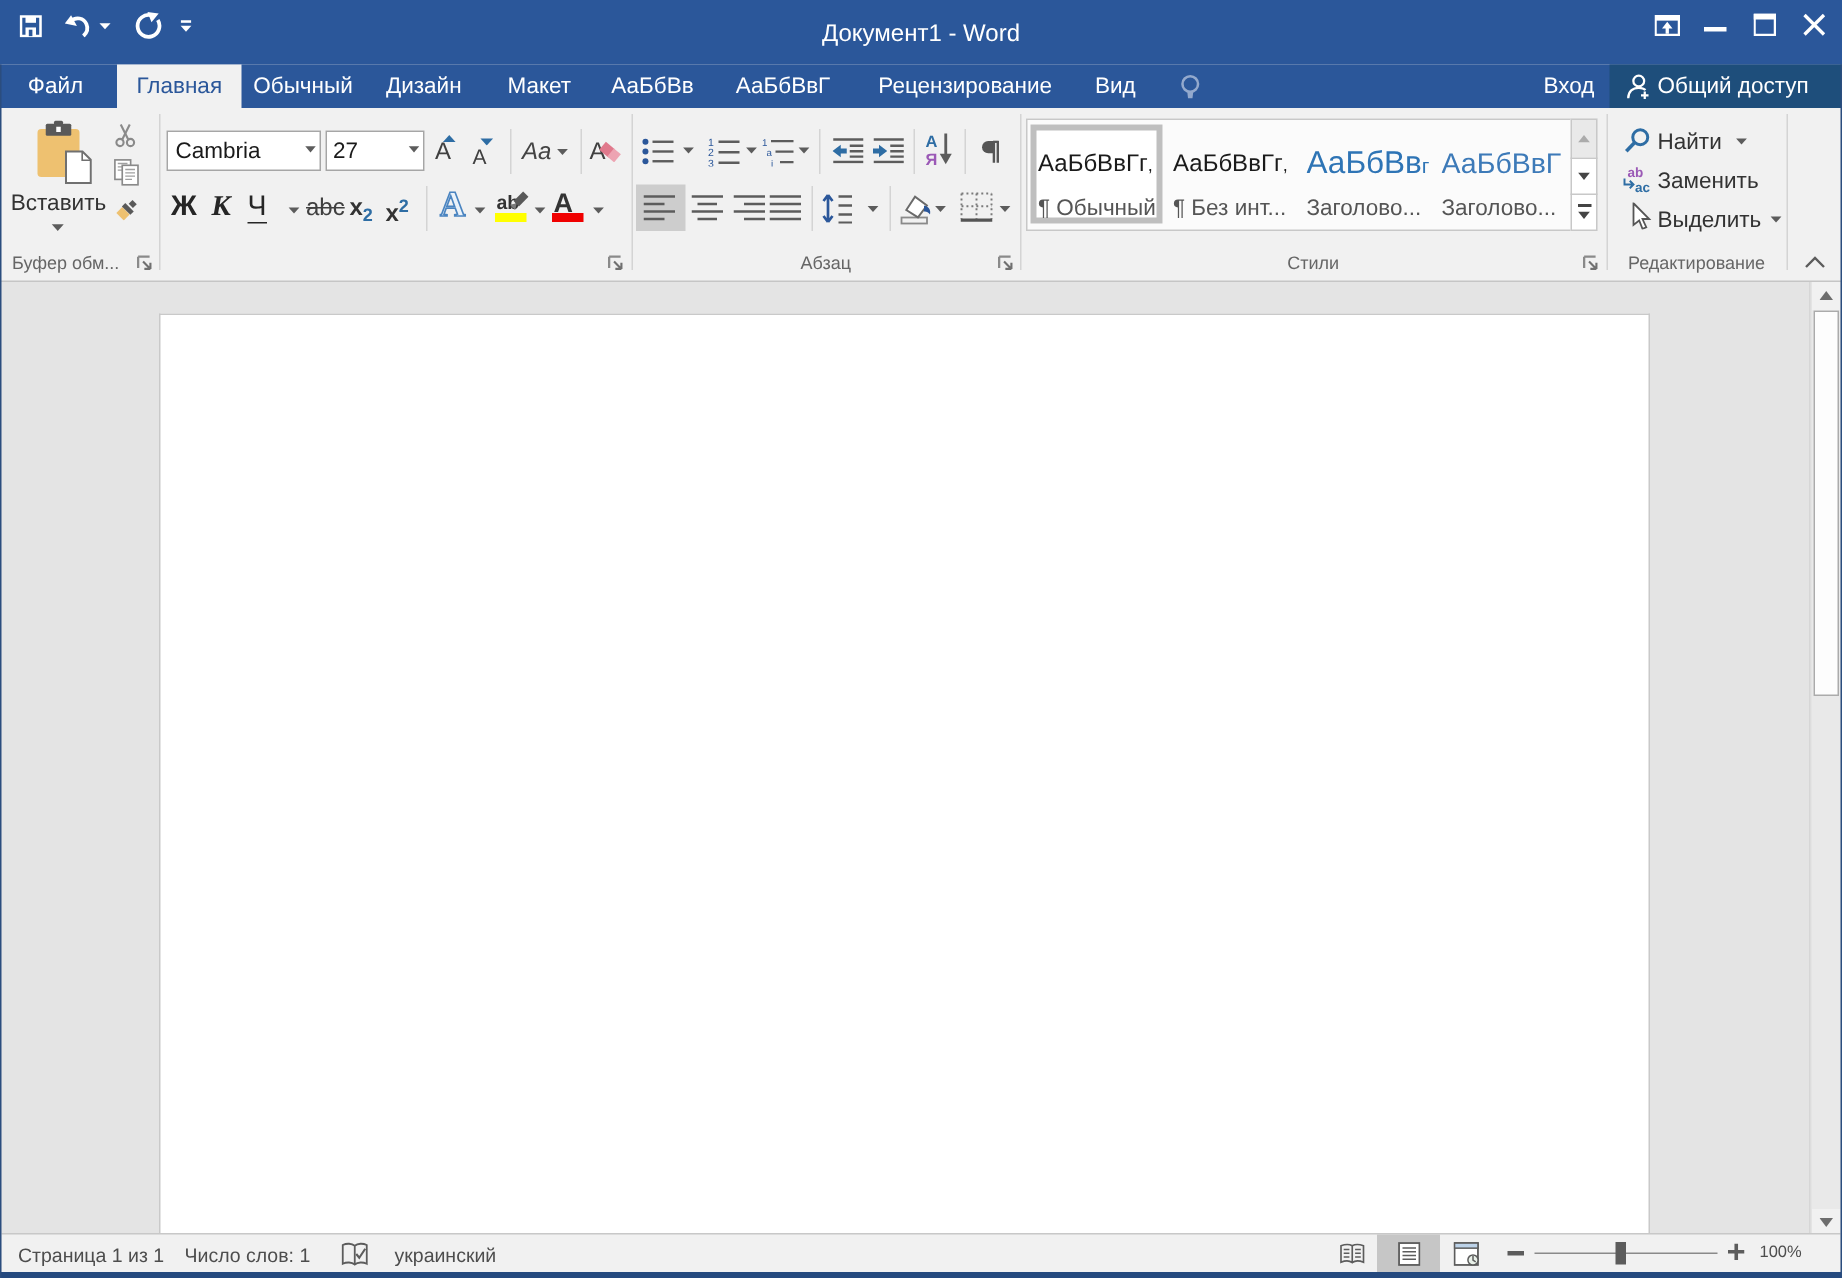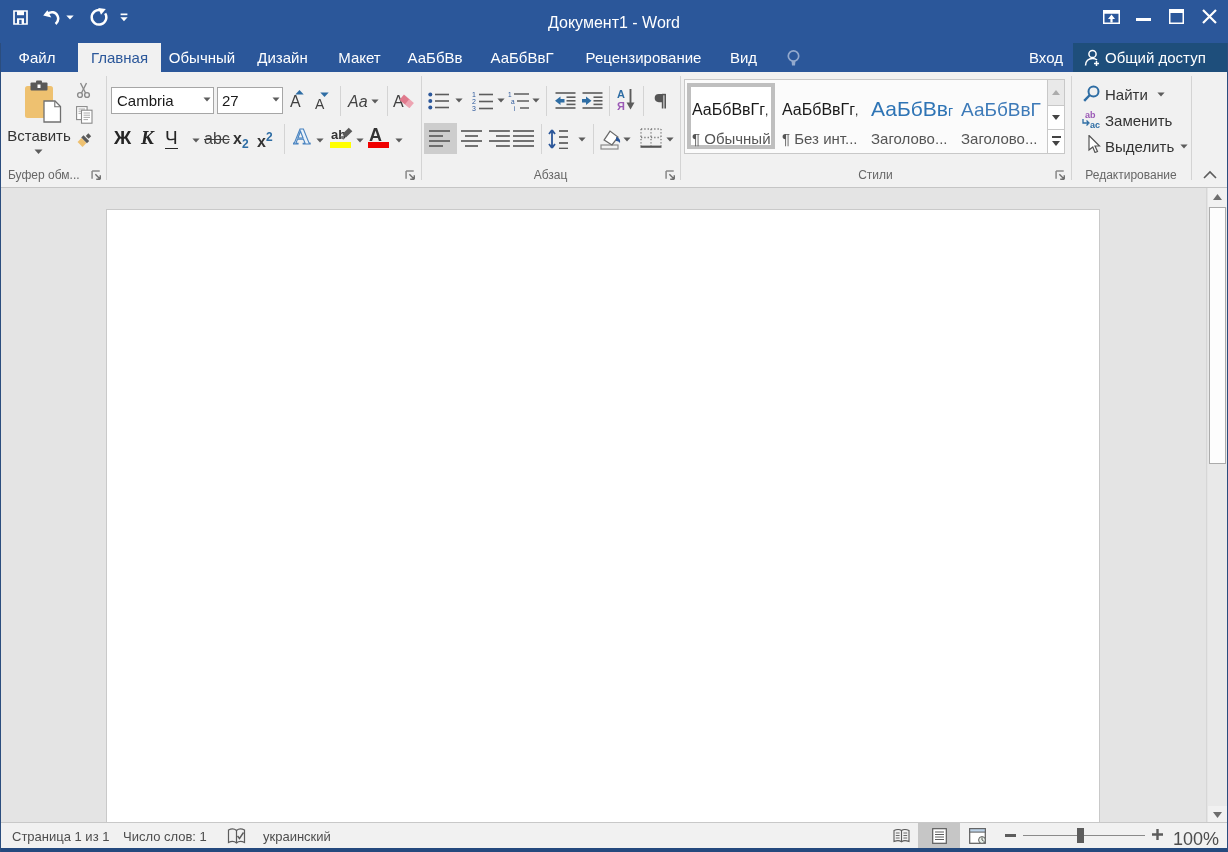--- a/index.html
+++ b/index.html
@@ -498,18 +498,18 @@
       <circle cx="13" cy="12" r="3.4" fill="#e8f0e8" stroke="#5c5c5c" stroke-width="1"></circle>
       <path d="M13 9.4 L13 12 L14.8 13.2" stroke="#5c5c5c" stroke-width="1" fill="none"></path>
     </svg>
 
     <rect class="abs" style="left:1004px;top:11px;width:11px;height:2.5px;background:#5c5c5c;"></rect>
     <rect class="abs" style="left:1022px;top:12px;width:122px;height:1px;background:#8a8a8a;"></rect>
     <rect class="abs" style="left:1076px;top:5px;width:7px;height:15px;background:#5c5c5c;"></rect>
     <svg class="abs" style="left:1151px;top:6px" width="11" height="11" viewBox="0 0 11 11">
         <path d="M5.5 0 V11 M0 5.5 H11" stroke="#5c5c5c" stroke-width="2.4"></path>
       </svg>
-    <div class="abs" style="left:1172px;top:6px;font-size:18px;">100%</div>
+    <div class="abs" style="left:1172px;top:6px;font-size:11px;">100%</div>
   </div>
   <div id="bottomedge"></div>
   <div id="bleft"></div>
   <div id="bright"></div>
 </div>
 
 </body></html>

